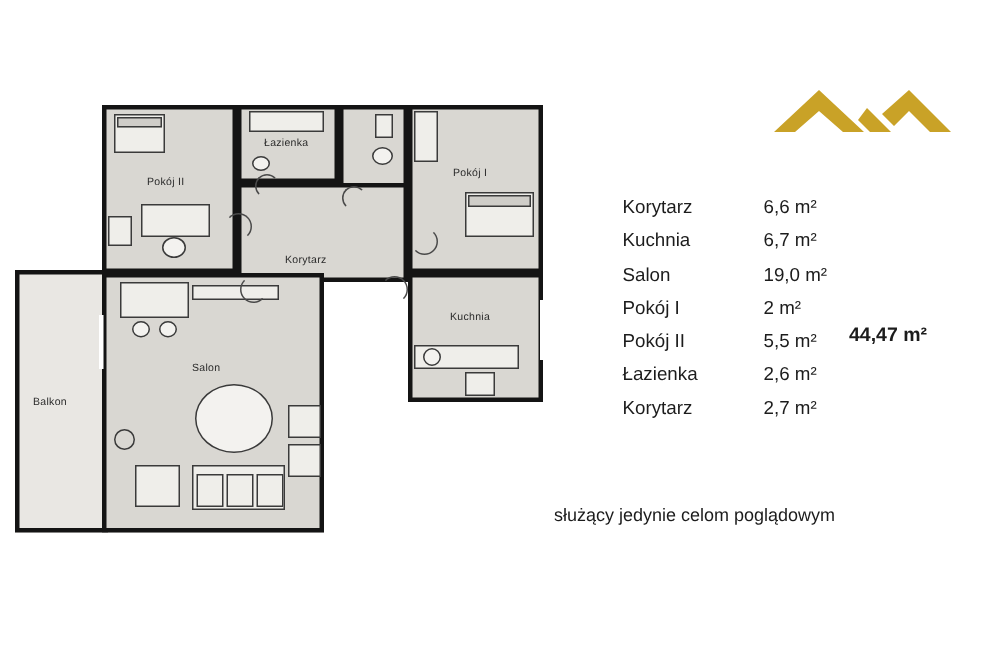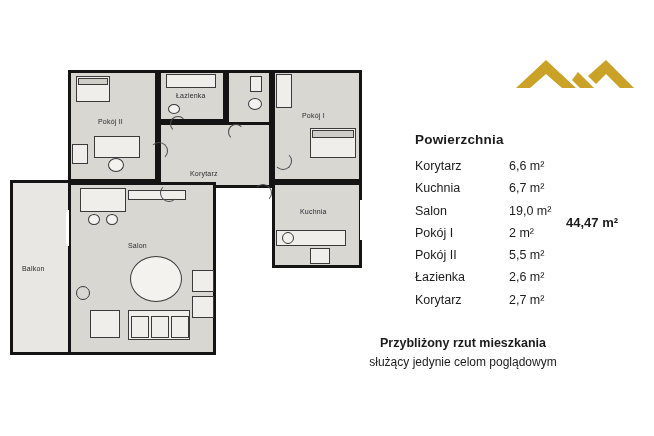--- a/index.html
+++ b/index.html
@@ -201,21 +201,20 @@
 
 <div class="logo">
   <svg width="118" height="42" viewBox="0 0 118 42" xmlns="http://www.w3.org/2000/svg">
     <polygon points="30,2 60,30 46,30 30,16 14,30 0,30" fill="#c9a227"></polygon>
     <polygon points="62,14 78,30 64,30 56,22" fill="#c9a227"></polygon>
     <polygon points="90,2 118,30 104,30 90,16 80,26 72,18" fill="#c9a227"></polygon>
   </svg>
 </div>
 
 <div class="info">
-  <div class="info-title">Powierzchnia</div>
 
   <div class="area-row">
     <div class="area-name">Korytarz</div>
     <div class="area-val">6,6 m²</div>
   </div>
   <div class="area-row">
     <div class="area-name">Kuchnia</div>
     <div class="area-val">6,7 m²</div>
   </div>
   <div class="area-row">
@@ -236,15 +235,14 @@
   </div>
   <div class="area-row">
     <div class="area-name">Korytarz</div>
     <div class="area-val">2,7 m²</div>
   </div>
 </div>
 
 <div class="total">44,47 m²</div>
 
 <div class="caption">
-  <div class="caption-main">Przybliżony rzut mieszkania</div>
   <div class="caption-sub">służący jedynie celom poglądowym</div>
 </div>
 
 </body></html>

